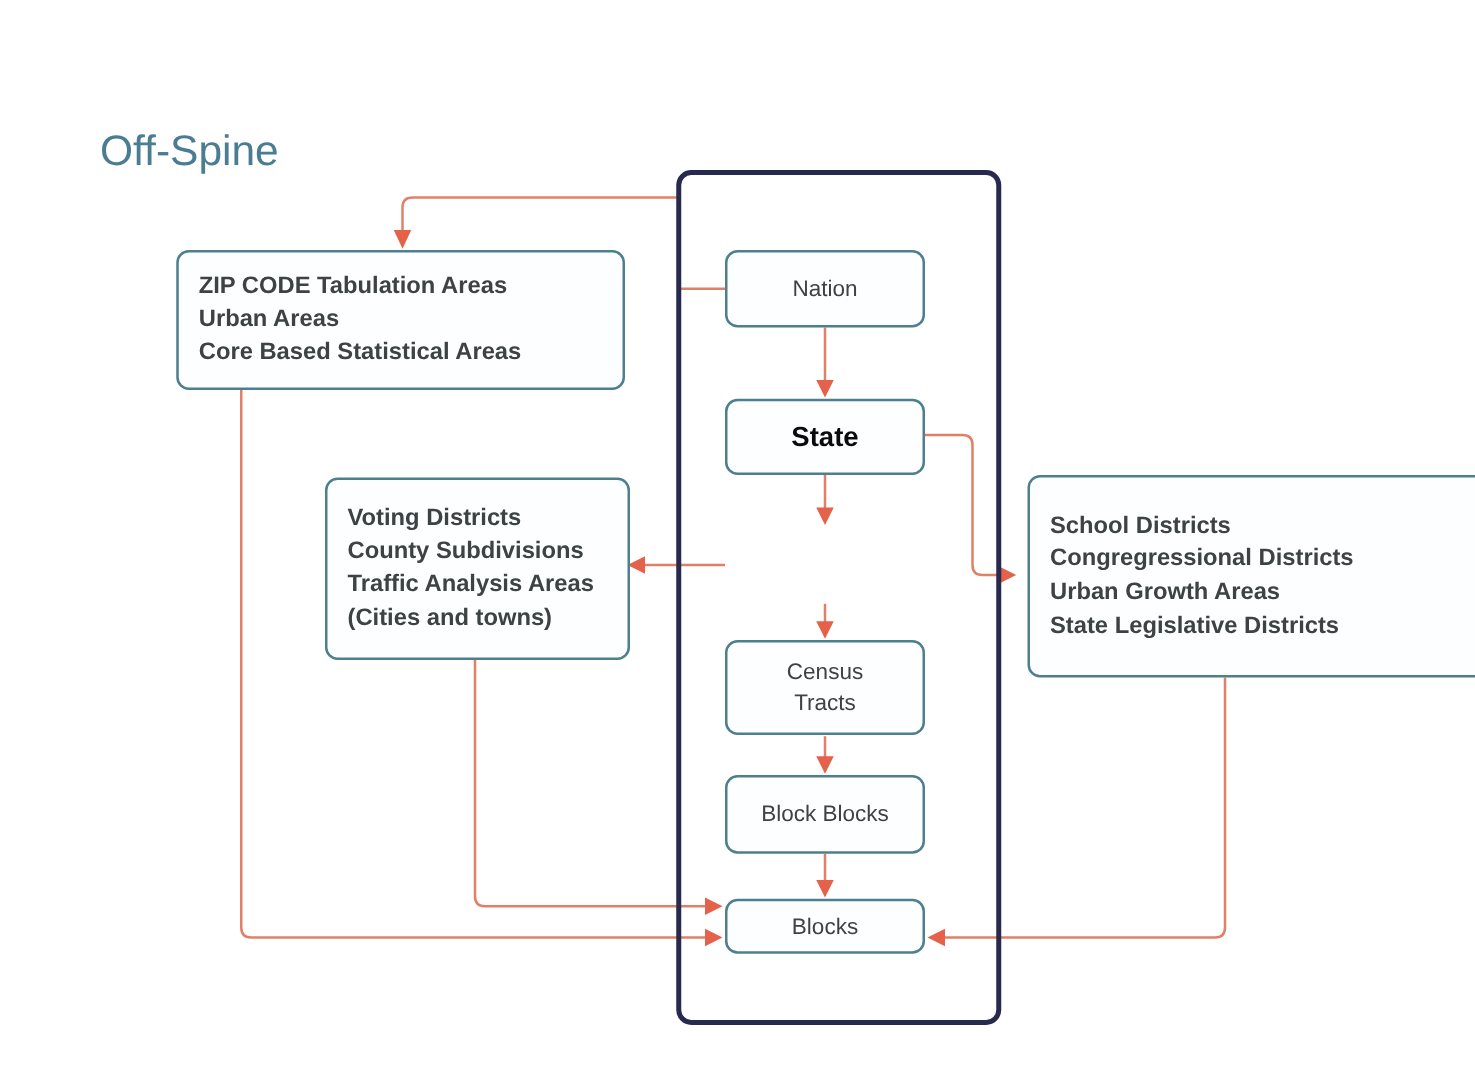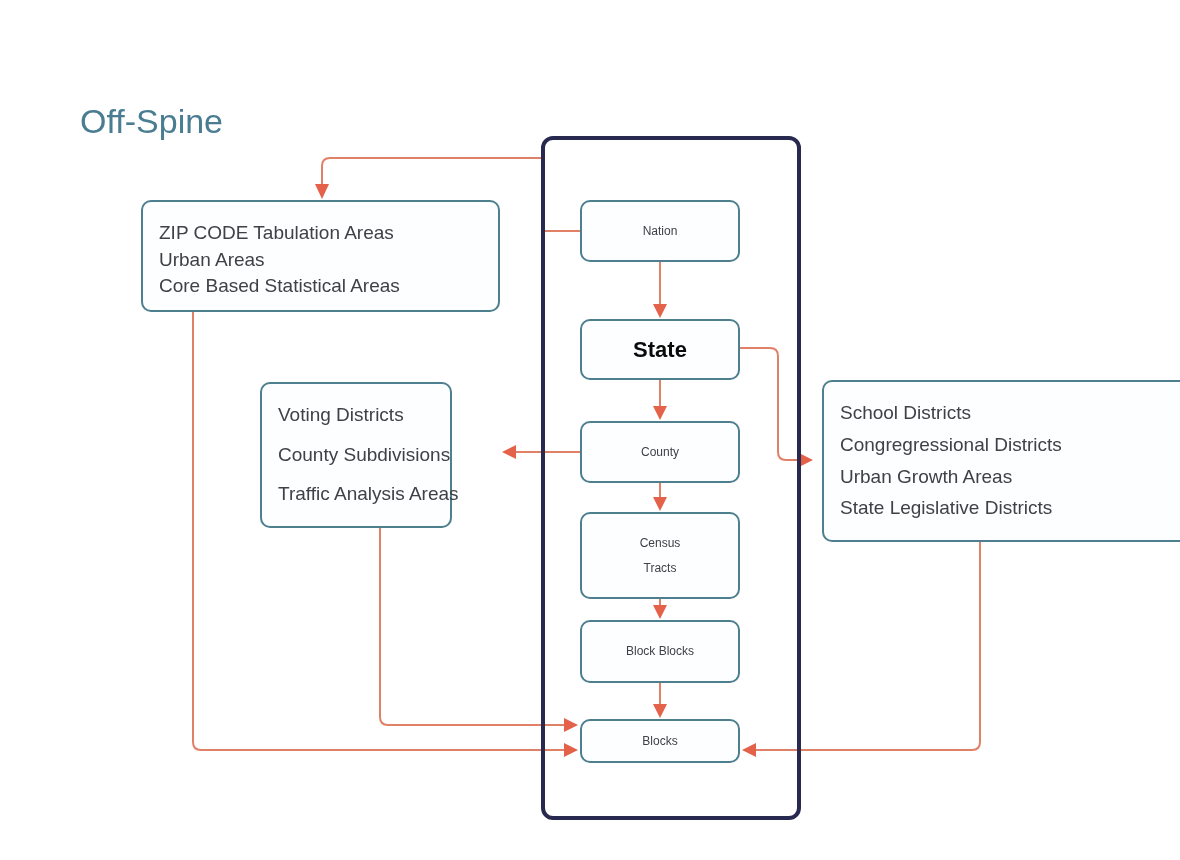--- a/index.html
+++ b/index.html
@@ -18,37 +18,37 @@
   .spine-frame{
     position:absolute;z-index:2;left:541px;top:136px;width:260px;height:684px;
     border:4px solid var(--spine-border,#28294e);border-radius:12px;box-sizing:border-box;
     background:transparent;
   }
   .node{
     position:absolute;z-index:2;left:580px;width:160px;box-sizing:border-box;
     border:2px solid var(--box-border,#4d7f8e);border-radius:10px;background:#fdfeff;
     display:flex;align-items:center;justify-content:center;text-align:center;
   }
-  .box-label{font-size:12px;color:var(--box-text,#3d4245);white-space:pre-line;line-height:25px;}
+  .box-label{font-size:18px;color:var(--box-text,#3d4245);white-space:pre-line;line-height:25px;}
   #node-nation{top:200px;height:62px;}
   #node-state{top:319px;height:61px;}
   #node-state .box-label{color:var(--state-text,#0b0b0b);font-size:22px;font-weight:bold;}
   #node-county{top:421px;height:62px;}
-  #node-census-tracts{top:512px;height:87px;}
+  #node-census-tracts{top:512px;height:76px;}
   #node-block-groups{top:620px;height:63px;}
   #node-blocks{top:719px;height:44px;}
 
   .obox{
     position:absolute;z-index:2;box-sizing:border-box;
     border:2px solid var(--box-border,#4d7f8e);border-radius:10px;background:#fdfeff;
-    padding:18px 16px;display:flex;flex-direction:column;justify-content:space-between;
+    padding:2px 16px;display:flex;flex-direction:column;justify-content:center;font-weight:bold;
   }
   .obox .line{font-size:19px;line-height:26.6px;color:var(--box-text,#3d4245);white-space:nowrap;}
   #obox-zcta{left:141px;top:200px;width:359px;height:112px;}
-  #obox-voting{left:260px;top:382px;width:192px;height:146px;}
+  #obox-voting{left:260px;top:382px;width:244px;height:146px;}
   #obox-school{left:822px;top:380px;width:372px;height:162px;}
 </style>
 </head>
 <body>
 
 <div class="canvas">
 
   <svg class="wires" viewBox="0 0 1180 860" xmlns="http://www.w3.org/2000/svg" aria-hidden="true">
 
     <g>
@@ -110,23 +110,20 @@
   <div class="title off">Off-Spine</div>
 
   <div class="spine-frame"></div>
 
   <div class="node" id="node-nation">
     <span class="box-label">Nation</span>
   </div>
   <div class="node" id="node-state">
     <span class="box-label">State</span>
   </div>
-  <div class="node" id="node-county">
-    <span class="box-label">County</span>
-  </div>
   <div class="node" id="node-census-tracts">
     <span class="box-label">Census
 Tracts</span>
   </div>
   <div class="node" id="node-block-groups">
     <span class="box-label">Block Blocks</span>
   </div>
   <div class="node" id="node-blocks">
     <span class="box-label">Blocks</span>
   </div>
@@ -134,20 +131,21 @@
   <div class="obox" id="obox-zcta">
     <div class="line">ZIP CODE Tabulation Areas</div>
     <div class="line">Urban Areas</div>
     <div class="line">Core Based Statistical Areas</div>
   </div>
 
   <div class="obox" id="obox-voting">
     <div class="line">Voting Districts</div>
     <div class="line">County Subdivisions</div>
     <div class="line">Traffic Analysis Areas</div>
+    <div class="line">(Cities and towns)</div>
   </div>
 
   <div class="obox" id="obox-school">
     <div class="line">School Districts</div>
     <div class="line">Congregressional Districts</div>
     <div class="line">Urban Growth Areas</div>
     <div class="line">State Legislative Districts</div>
   </div>
 
 </div>

